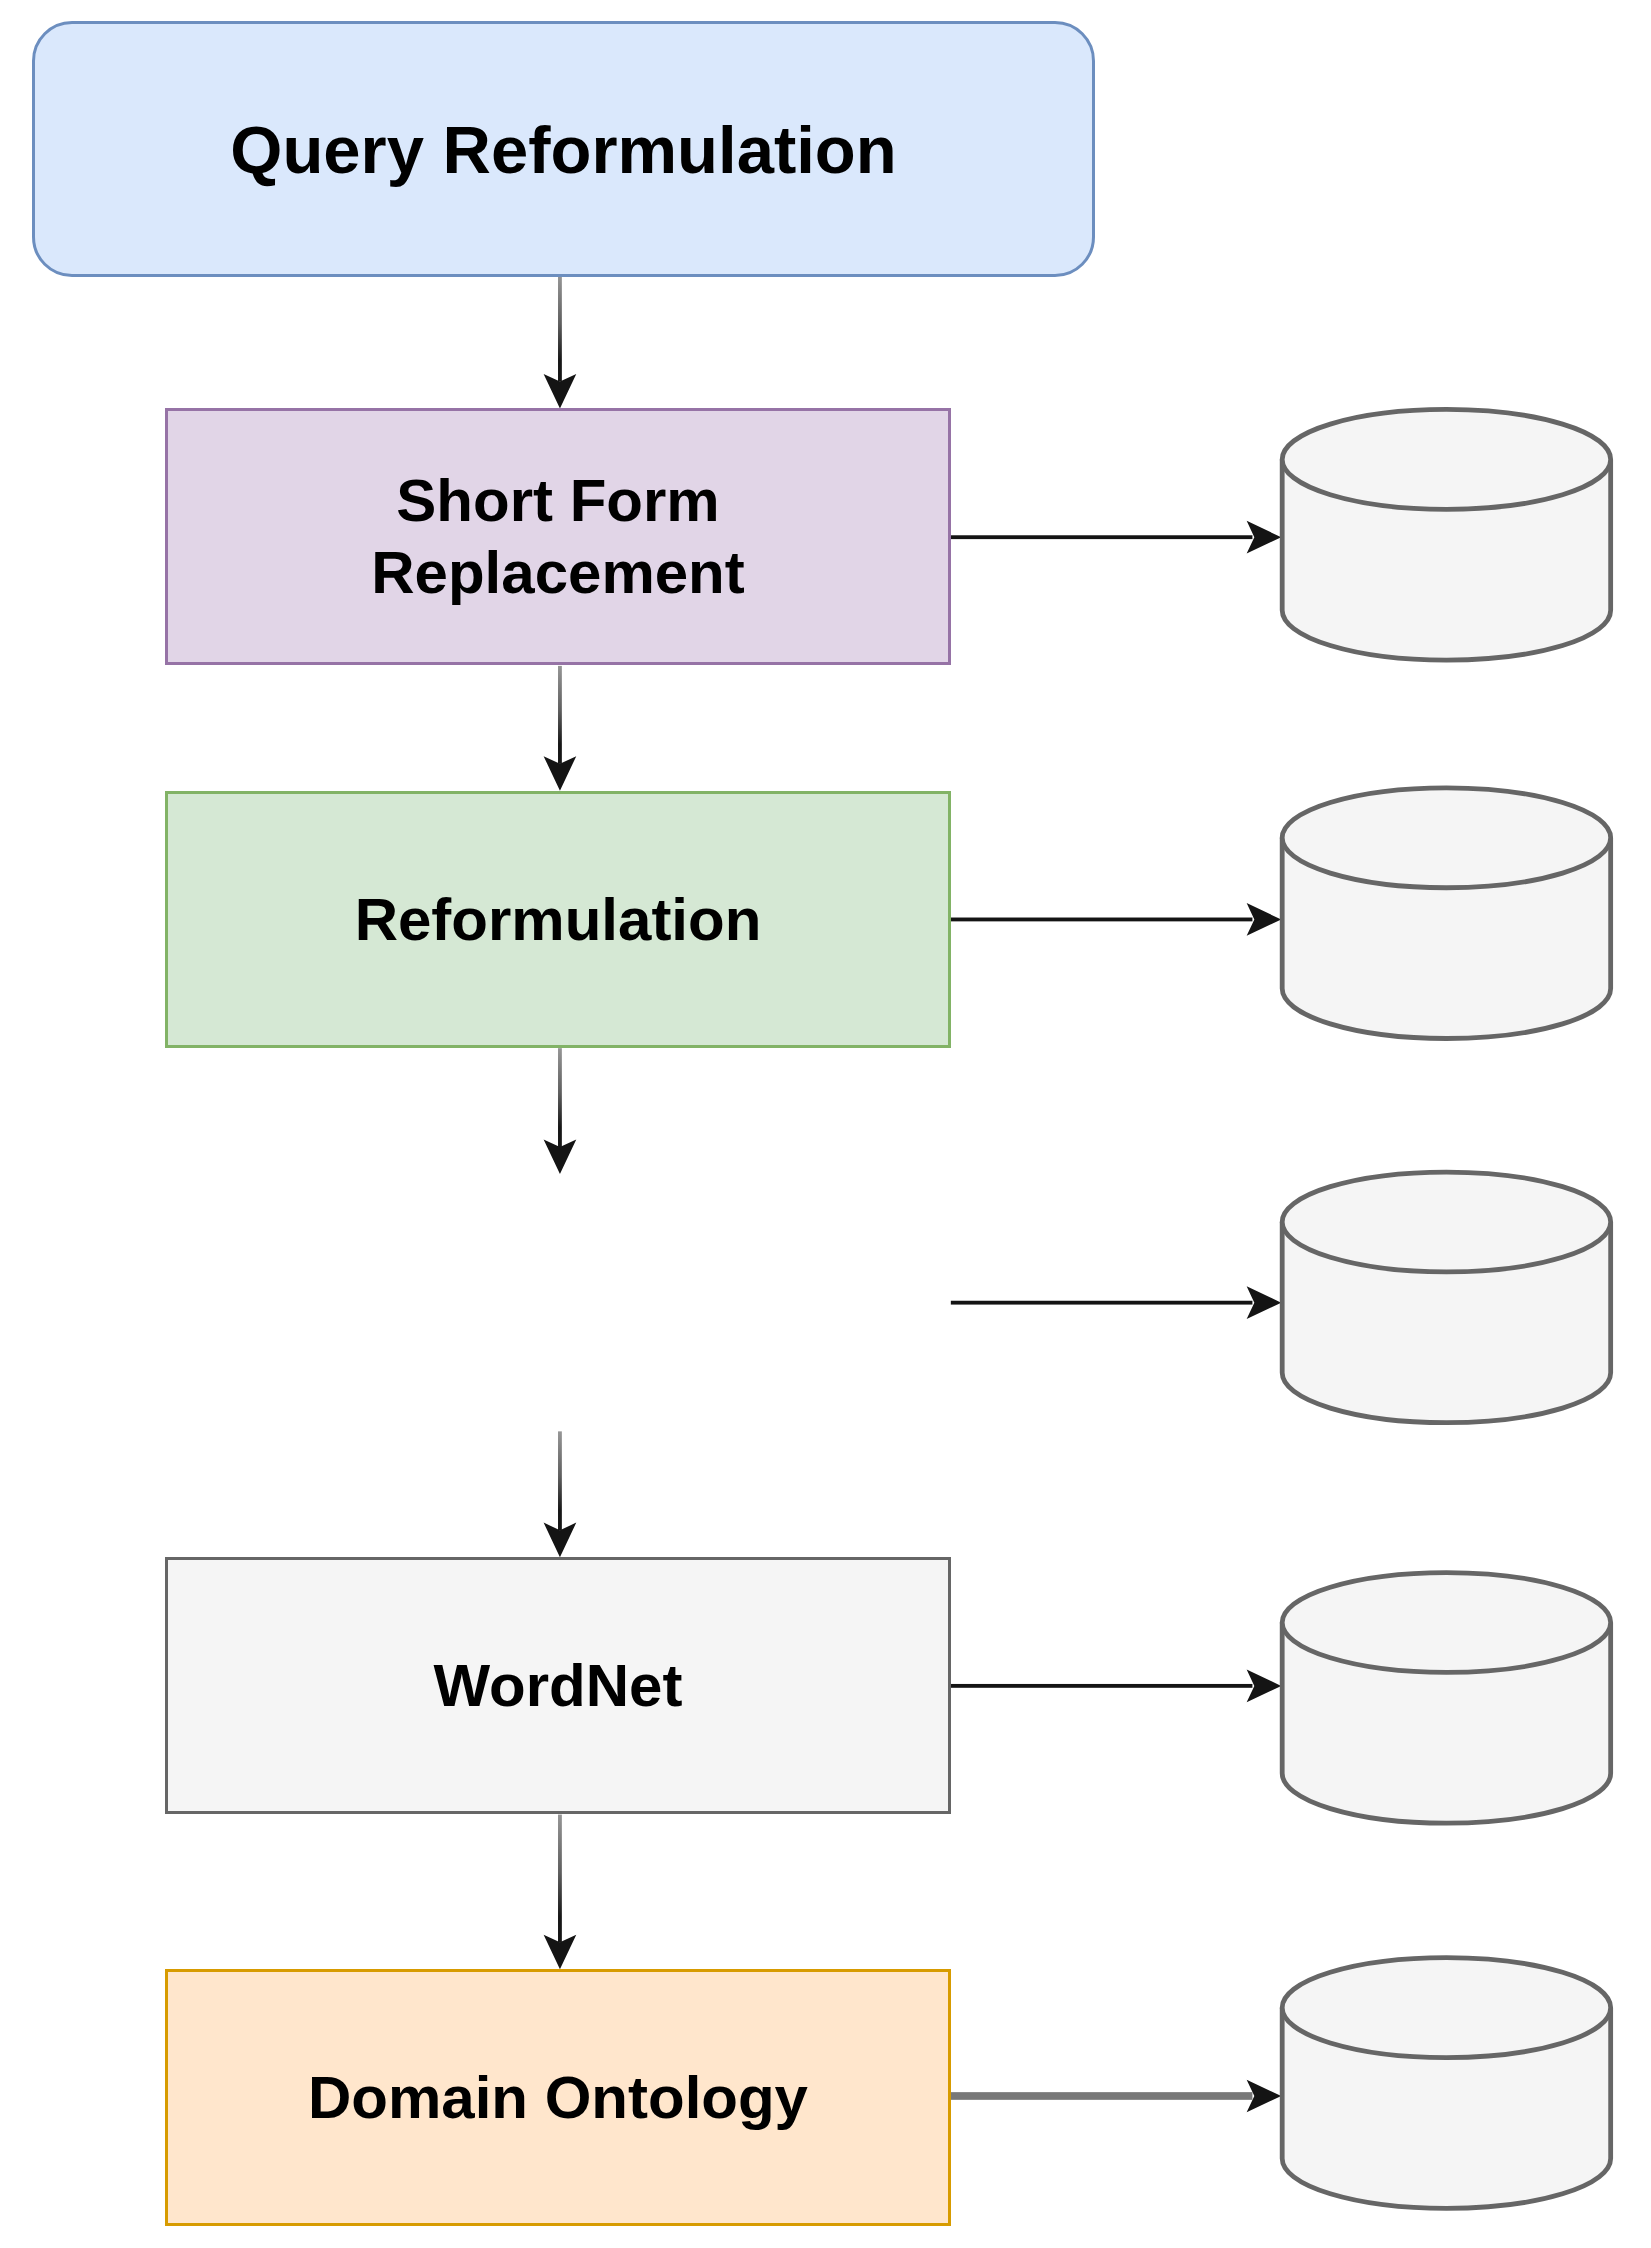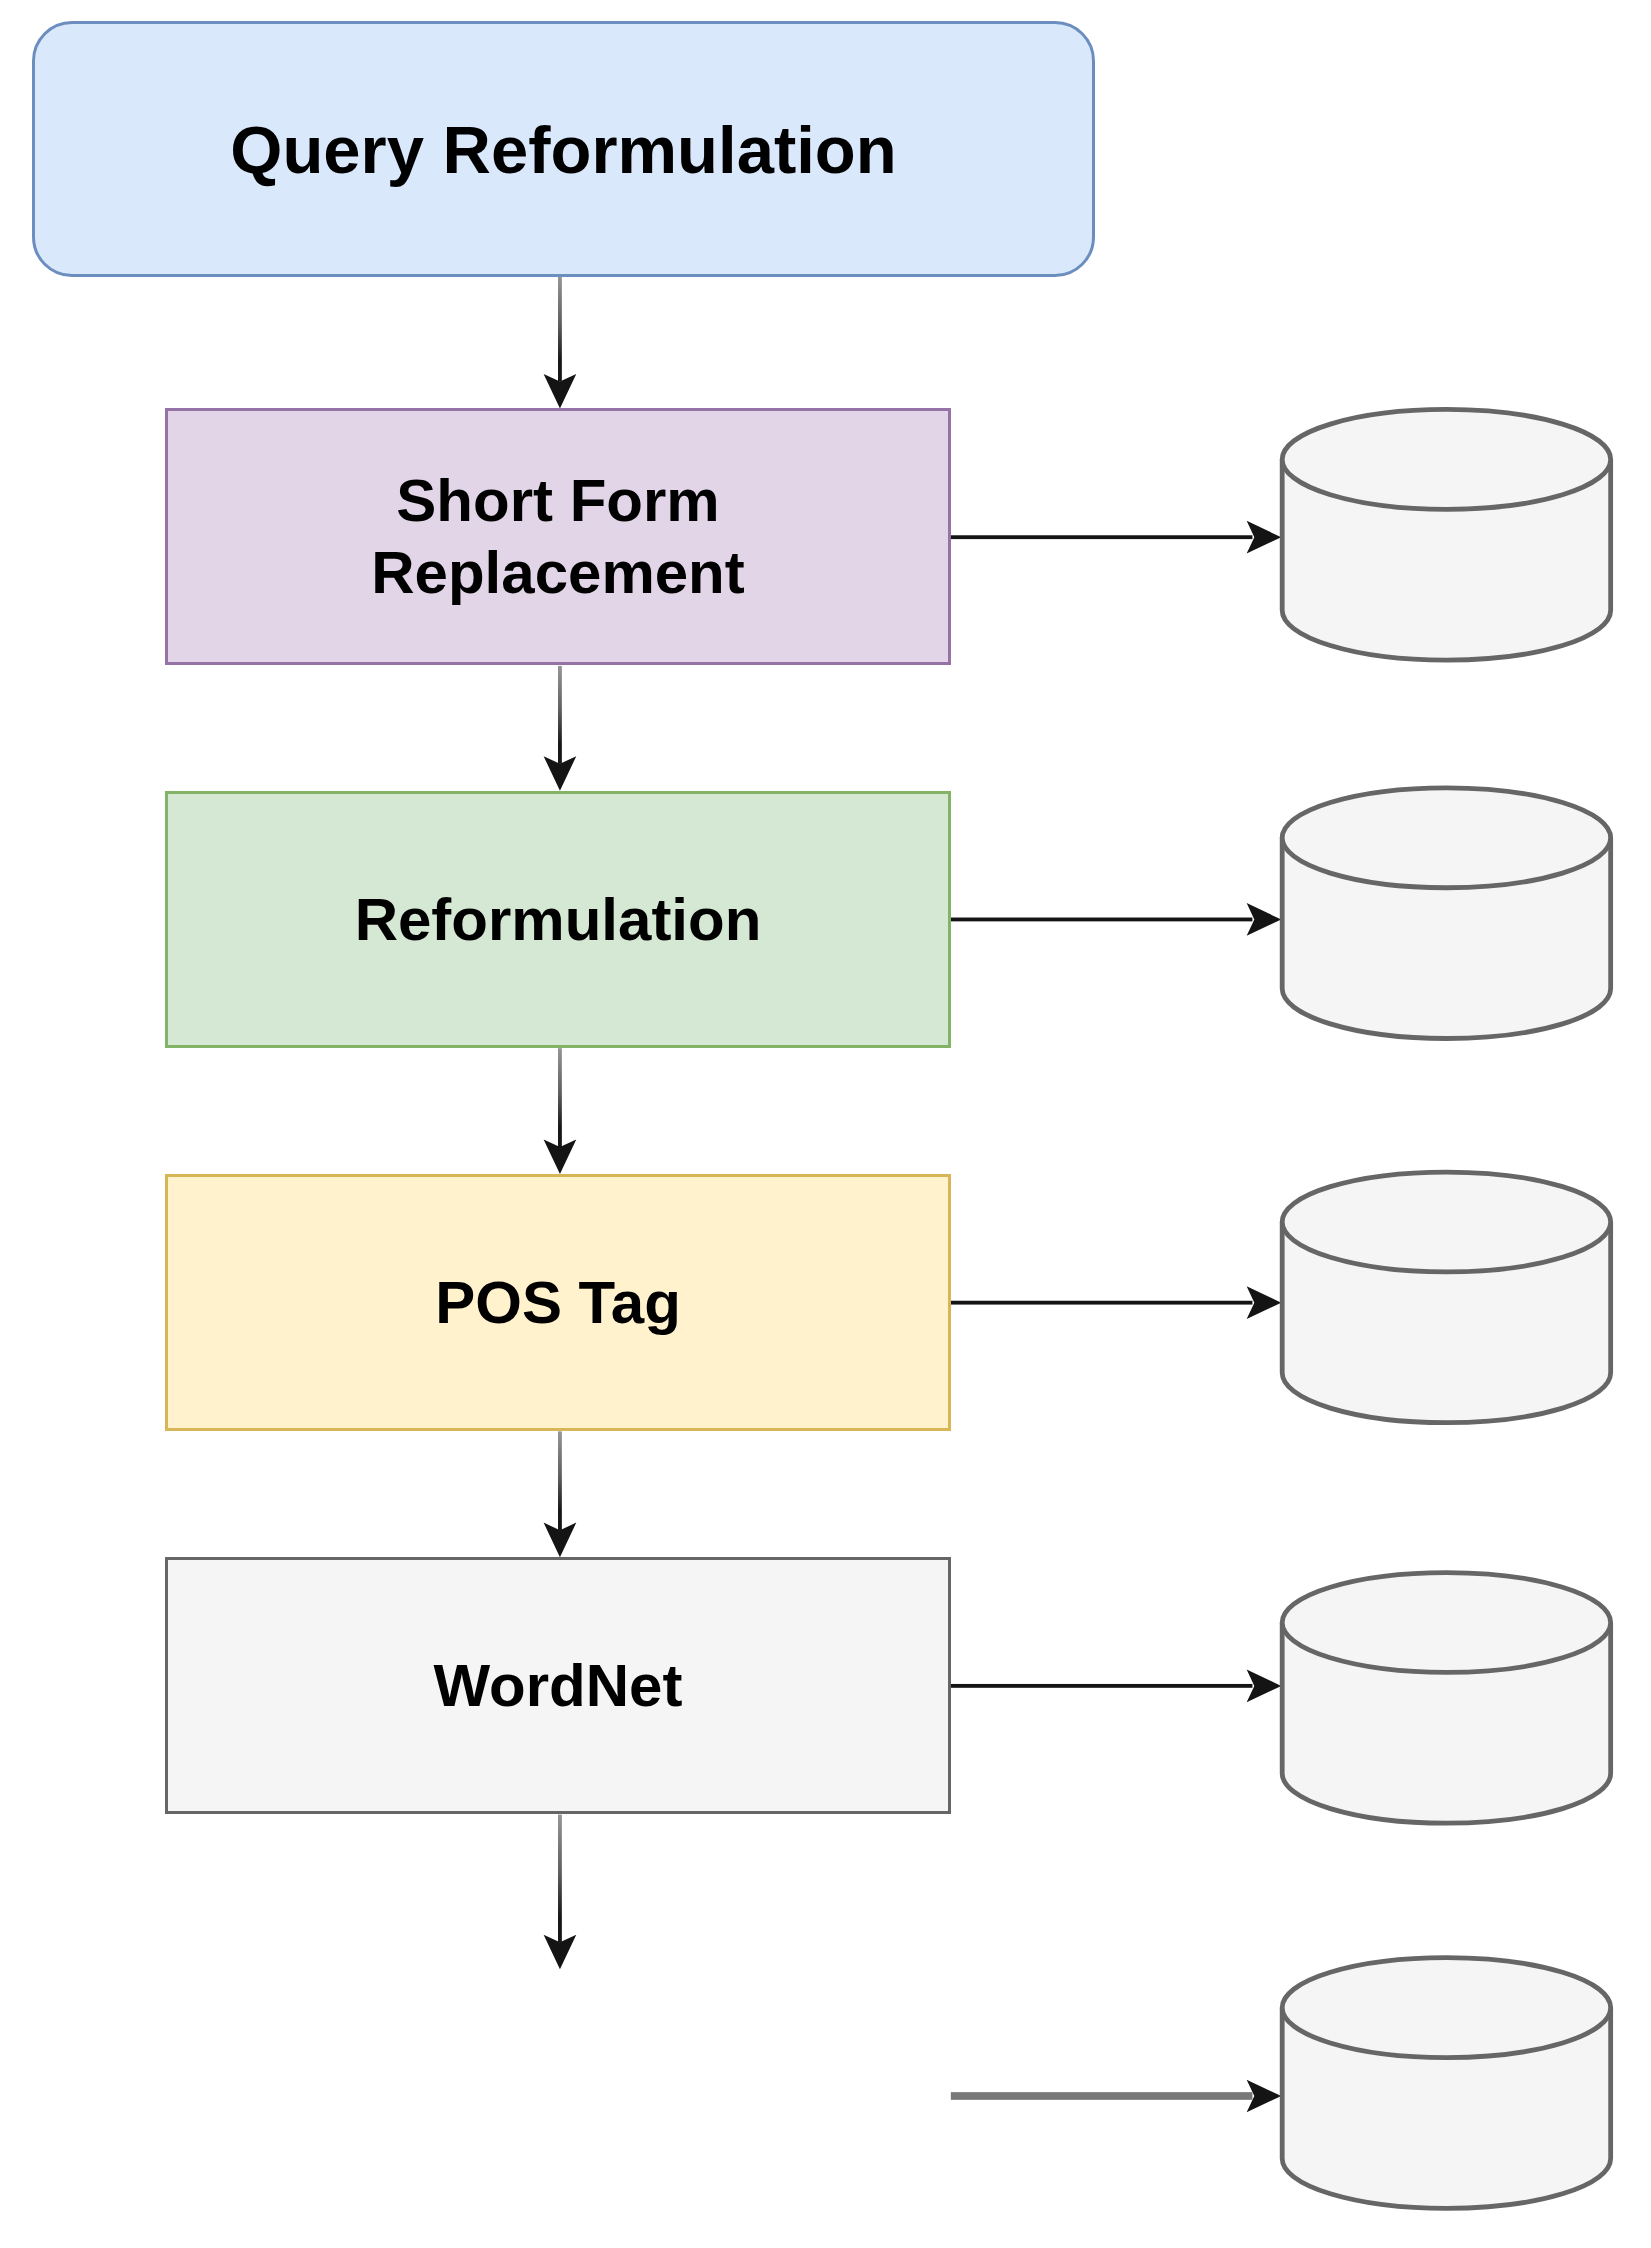--- a/index.html
+++ b/index.html
@@ -127,23 +127,23 @@
 
   <div class="node step step-1" style="--fill: #e1d5e7; --stroke: #9673a6;">
     <span>Short Form
 Replacement</span>
   </div>
 
   <div class="node step step-2" style="--fill: #d5e8d4; --stroke: #82b366;">
     <span>Reformulation</span>
   </div>
 
-  <div class="node step step-3" style="--fill: #fff2cc; --stroke: #d6b656;">
-    <span>POS Tag</span>
-  </div>
 
   <div class="node step step-4" style="--fill: #f5f5f5; --stroke: #666666;">
     <span>WordNet</span>
   </div>
 
+  <div class="node step step-5" style="--fill: #ffe6cc; --stroke: #d79b00;">
+    <span>Domain Ontology</span>
+  </div>
 
 </div>
 
 
 </body></html>

